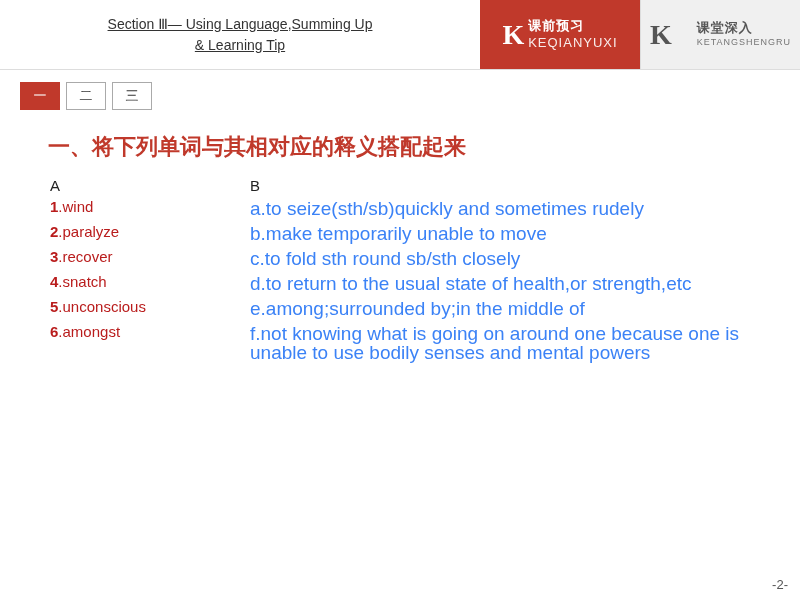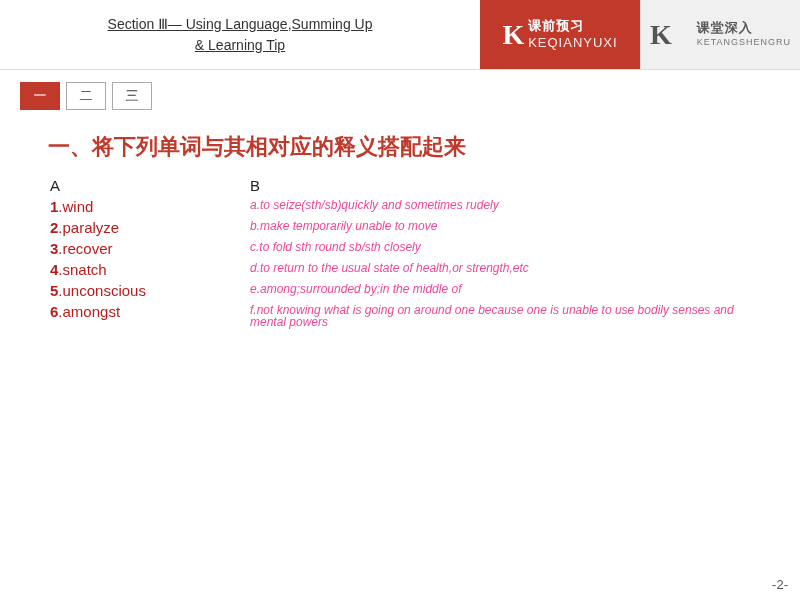--- a/index.html
+++ b/index.html
@@ -189,24 +189,23 @@
       font-size: 15px;
       color: #b91c1c;
       flex-shrink: 0;
     }
 
     .term .num {
       font-weight: bold;
     }
 
     .definition {
-      font-size: 12px;
-      color: #ec4899;
+      font-size: 19px;
+      color: #3b82f6;
       flex: 1;
-      font-style: italic;
     }
 
     .page-number {
       position: absolute;
       bottom: 8px;
       right: 12px;
       font-size: 13px;
       color: #555;
     }
   </style>

